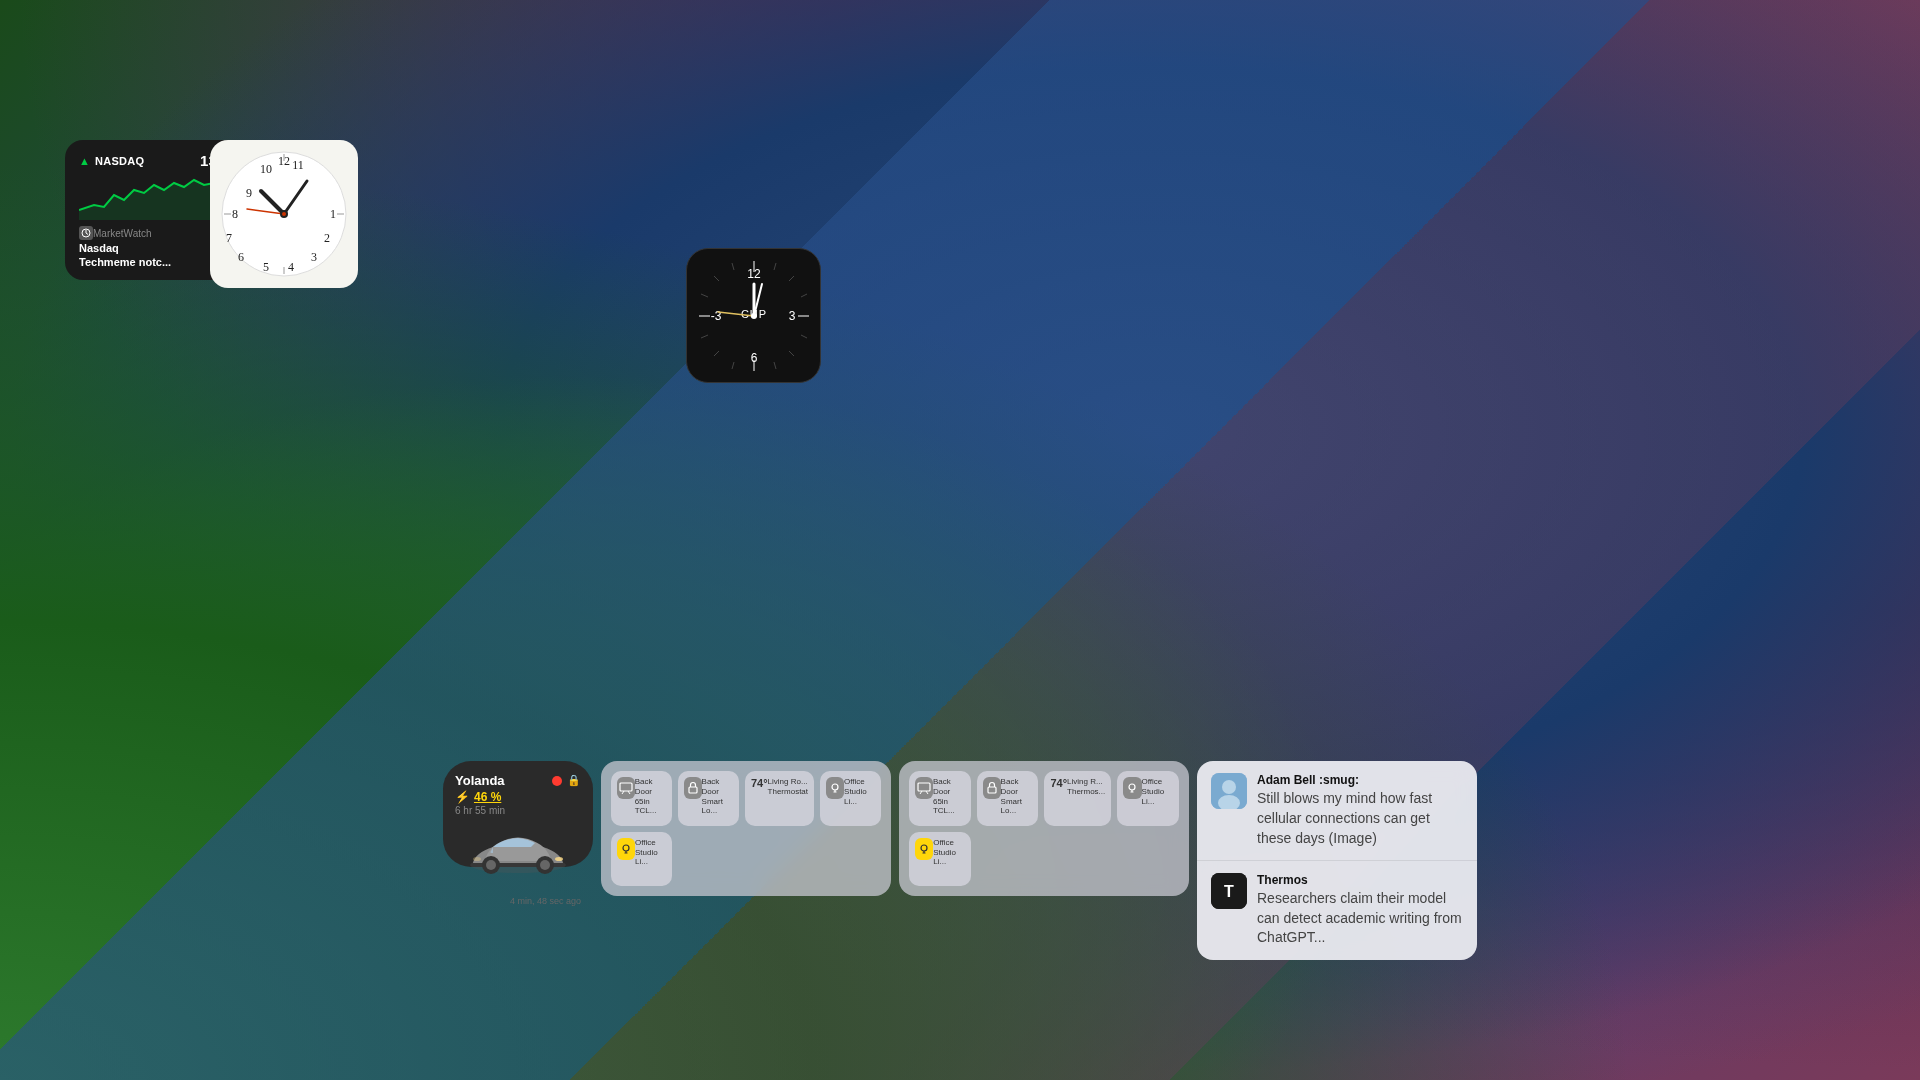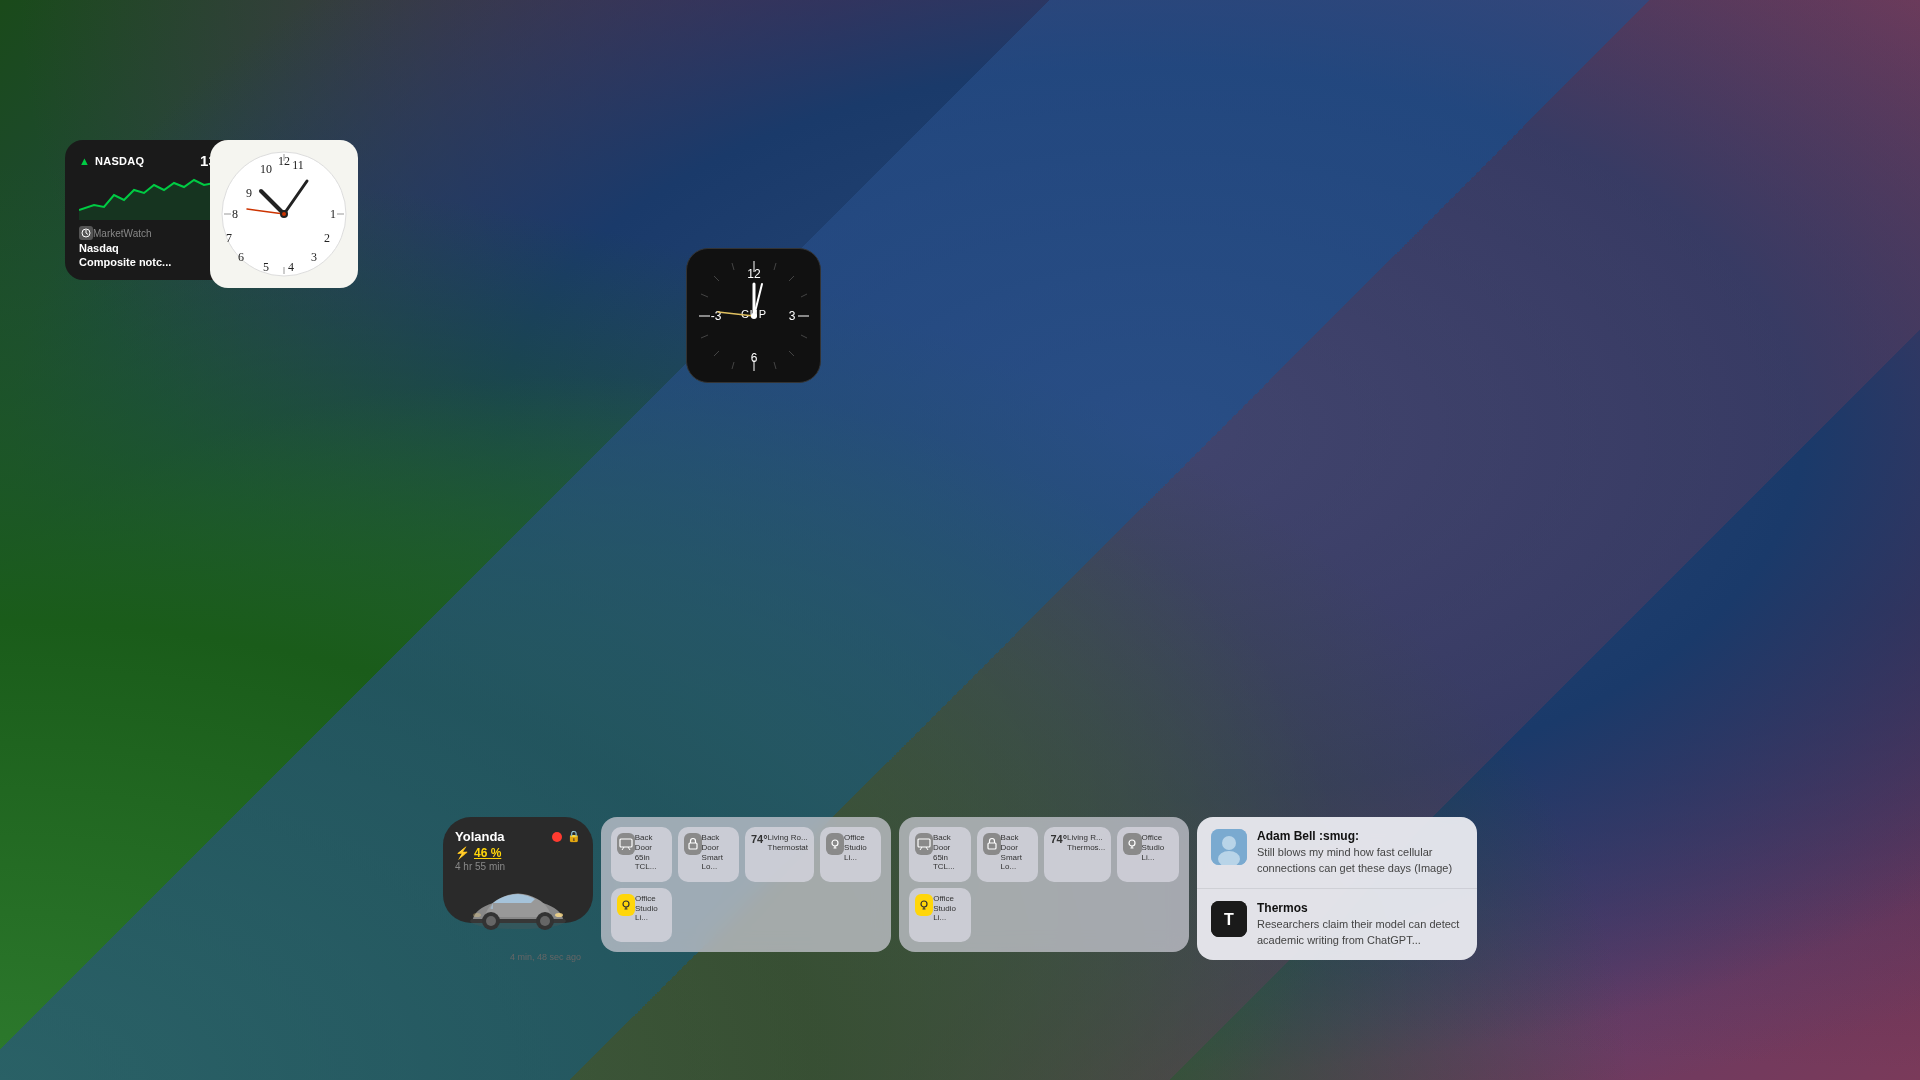--- a/index.html
+++ b/index.html
@@ -372,21 +372,21 @@
     }
 
     .notif-sender {
       font-size: 12px;
       font-weight: 700;
       color: #111;
       margin-bottom: 2px;
     }
 
     .notif-text {
-      font-size: 11px;
+      font-size: 14px;
       color: #444;
       line-height: 1.4;
     }
 
     
     .car-svg { width: 110px; height: 55px; }
   </style>
 </head>
 <body>
 
@@ -409,21 +409,21 @@
       <div class="nasdaq-footer-icon">
         <svg width="10" height="10" viewBox="0 0 10 10">
             <circle cx="5" cy="5" r="4" fill="none" stroke="white" stroke-width="1"></circle>
             <line x1="5" y1="2" x2="5" y2="5" stroke="white" stroke-width="1"></line>
             <line x1="5" y1="5" x2="7" y2="6.5" stroke="white" stroke-width="1"></line>
           </svg>
       </div>
       <span class="nasdaq-source">MarketWatch</span>
     </div>
     <div class="nasdaq-desc">Nasdaq</div>
-    <div class="nasdaq-desc">Composite notc...</div>
+    <div class="nasdaq-desc">Techmeme notc...</div>
   </div>
 </div>
 
 <div class="widget-analog-clock">
   <svg class="clock-face" viewBox="0 0 130 130">
 
     <circle cx="65" cy="65" r="62" fill="white" stroke="#ddd" stroke-width="1"></circle>
 
     <text x="65" y="16" text-anchor="middle" font-size="12" font-family="serif" fill="#222">12</text>
     <text x="114" y="69" text-anchor="middle" font-size="12" font-family="serif" fill="#222">1</text>
@@ -506,21 +506,21 @@
       <span class="tesla-name">Yolanda</span>
       <div class="tesla-icons">
         <div class="tesla-red-dot"></div>
         <span class="tesla-lock-icon">🔒</span>
       </div>
     </div>
     <div class="tesla-battery">
       <span class="tesla-battery-icon">⚡</span>
       <span class="tesla-battery-pct">46 %</span>
     </div>
-    <div class="tesla-time">4 hr 55 min</div>
+    <div class="tesla-time">6 hr 55 min</div>
     <div class="tesla-car-img">
 
       <svg class="car-svg" viewBox="0 0 110 55" fill="none">
 
         <ellipse cx="55" cy="40" rx="48" ry="8" fill="#555" opacity="0.3"></ellipse>
         <path d="M10 38 Q12 28 30 22 Q40 17 55 16 Q70 17 80 22 Q98 28 100 38 Z" fill="#888"></path>
         <path d="M22 36 Q25 20 45 14 Q55 11 65 14 Q85 20 88 36 Z" fill="#999"></path>
 
         <path d="M30 22 Q40 14 55 13 Q65 14 72 18 L68 22 Z" fill="#aad4f5" opacity="0.7"></path>
 

